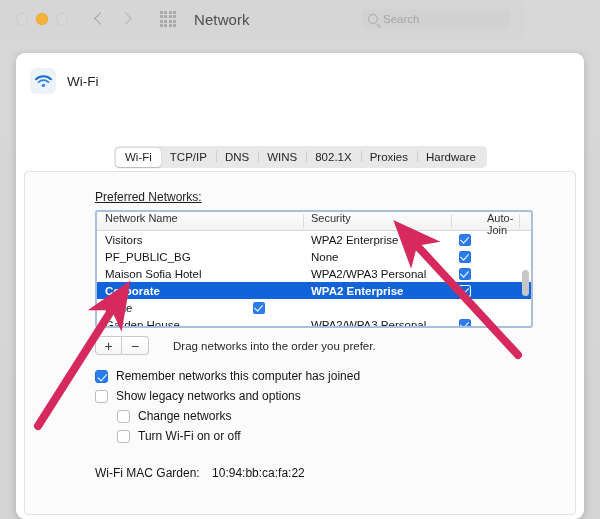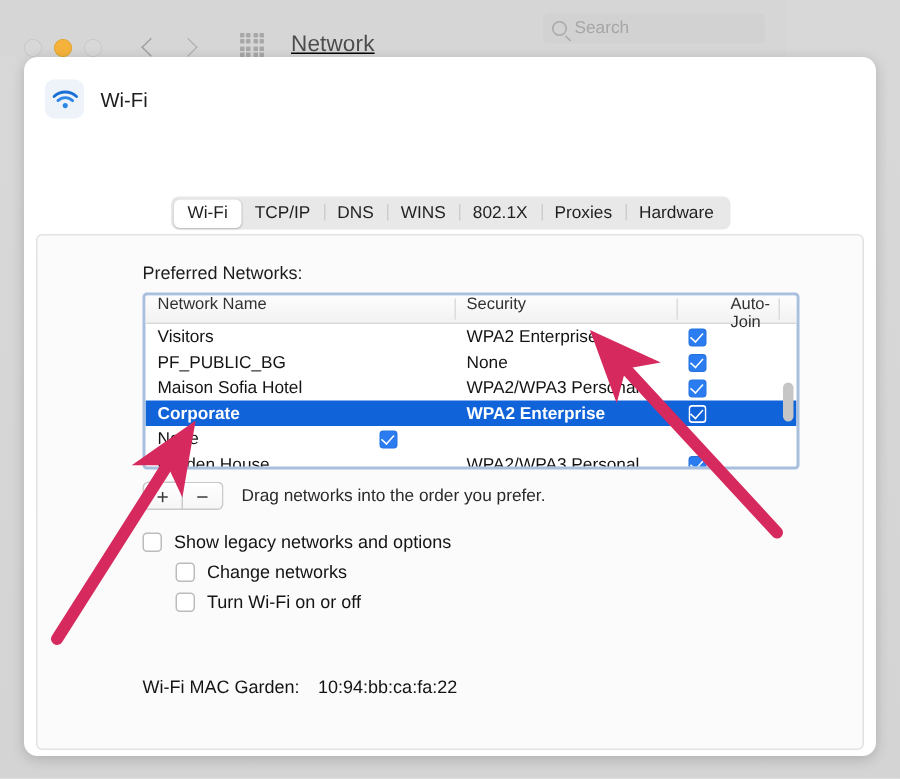--- a/index.html
+++ b/index.html
@@ -12,21 +12,21 @@
   #root {
     position: relative;
     width: 600px; height: 519px;
     background: linear-gradient(180deg,#d8d8d8 0%,#d4d4d4 100%);
   }
 
   
   .titlebar {
     position: absolute; left: 0; top: 0; width: 524px; height: 38px;
     background: #d6d6d6;
-    display: flex; align-items: flex-end; text-decoration: underline;
+    display: flex; align-items: center;
   }
   .lights { display: flex; gap: 8px; margin-left: 16px; }
   .light { width: 12px; height: 12px; border-radius: 50%; }
   .light.red    { background: #d8d8d8; box-shadow: inset 0 0 0 .5px #c4c4c4; }
   .light.yellow { background: #f5b33c; box-shadow: inset 0 0 0 .5px #dca236; }
   .light.green  { background: #d8d8d8; box-shadow: inset 0 0 0 .5px #c4c4c4; }
 
   .navbtns { display: flex; gap: 14px; margin-left: 26px; color: #9a9a9a; }
   .chev { width: 12px; height: 12px; position: relative; }
   .chev::before {
@@ -60,21 +60,21 @@
     position: relative; flex: none;
   }
   .searchbox .mag::after {
     content:""; position:absolute; right:-4px; bottom:-3px;
     width: 5px; height: 1.4px; background:#a9a9a9; transform: rotate(45deg);
   }
   .searchbox .ph { font-size: 11.5px; color: #a6a6a6; margin-left: 5px; }
 
   
   .sheet {
-    position: absolute; left: 16px; top: 38px; width: 568px; height: 466px;
+    position: absolute; left: 16px; top: 53px; width: 568px; height: 466px;
     background: #ffffff;
     border-radius: 9px;
     box-shadow: 0 2px 9px rgba(0,0,0,.18);
     overflow: hidden;
   }
 
   .wifi-head { display: flex; align-items: center; padding: 15px 0 0 14px; }
   .wifi-badge {
     width: 26px; height: 26px; border-radius: 6px;
     background: #eef3fa;
@@ -107,21 +107,21 @@
 
   
   .panel {
     position: absolute; left: 8px; top: 118px; width: 552px; height: 344px;
     background: #fbfbfb;
     border: 1px solid #e2e2e2;
     border-radius: 4px;
   }
   .pref-label {
     position: absolute; left: 70px; top: 18px;
-    font-size: 12px; color: #1d1d1d;
+    font-size: 12px; color: #1d1d1d; text-decoration: underline;
   }
 
   
   .tablewrap {
     position: absolute; left: 70px; top: 38px;
     width: 438px; height: 118px;
     background: #ffffff;
     border: 2px solid #a8c0de;
     border-radius: 3px;
     overflow: hidden;
@@ -176,21 +176,21 @@
   .pmgroup { display: flex; }
   .pmbtn {
     width: 27px; height: 19px;
     background: linear-gradient(180deg,#ffffff,#f6f6f6);
     border: 1px solid #c9c9c9;
     display: flex; align-items: center; justify-content: center;
     font-size: 14px; color: #3a3a3a; line-height: 1;
   }
   .pmbtn.plus { border-radius: 4px 0 0 4px; }
   .pmbtn.minus { border-radius: 0 4px 4px 0; border-left: none; }
-  .draghint { margin-left: 12px; font-size: 11.5px; color: #2a2a2a; }
+  .draghint { margin-left: 24px; font-size: 11.5px; color: #2a2a2a; }
 
   
   .opts { position: absolute; left: 70px; top: 194px; }
   .optrow { display: flex; align-items: center; height: 20px; }
   .optrow.indent { padding-left: 22px; }
   .box {
     width: 13px; height: 13px; border-radius: 3px;
     border: 1px solid #bcbcbc; background: #ffffff; flex: none;
     position: relative;
   }
@@ -345,20 +345,24 @@
 
       <div class="pmrow">
         <div class="pmgroup">
           <div class="pmbtn plus">+</div>
           <div class="pmbtn minus">−</div>
         </div>
         <div class="draghint">Drag networks into the order you prefer.</div>
       </div>
 
       <div class="opts">
+        <div class="optrow">
+          <span class="box on"></span>
+          <span class="optlabel">Remember networks this computer has joined</span>
+        </div>
         <div class="optrow">
           <span class="box"></span>
           <span class="optlabel">Show legacy networks and options</span>
         </div>
         <div class="optrow indent">
           <span class="box"></span>
           <span class="optlabel">Change networks</span>
         </div>
         <div class="optrow indent">
           <span class="box"></span>

